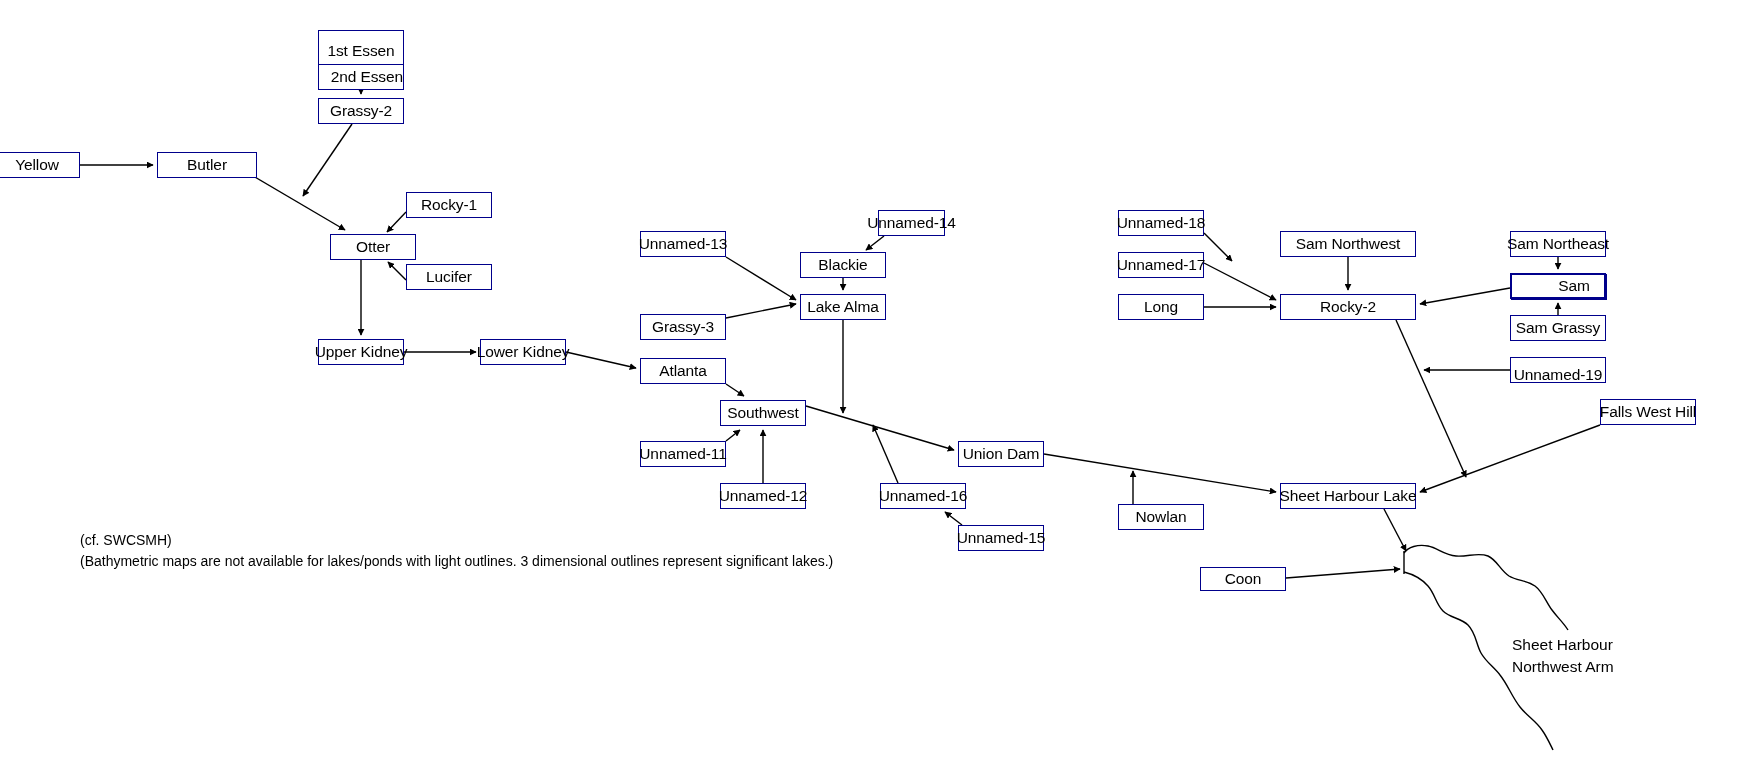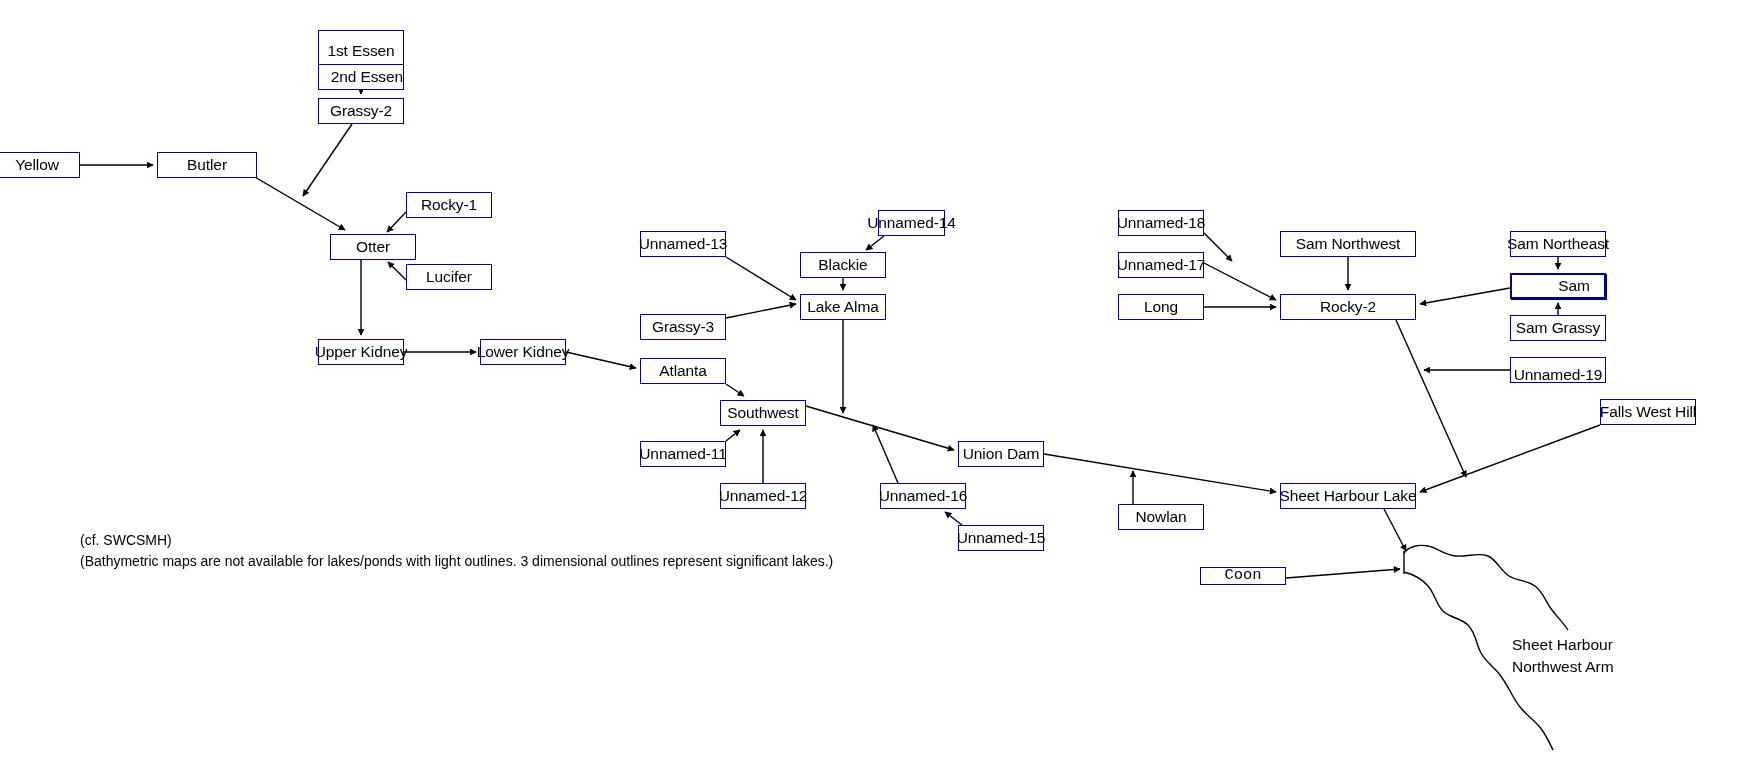--- a/index.html
+++ b/index.html
@@ -231,21 +231,21 @@
   </div>
   <div class="node" style="left:958px; top:525px; width:86px; height:26px;">
     <span>Unnamed-15</span>
   </div>
   <div class="node" style="left:958px; top:441px; width:86px; height:26px;">
     <span>Union Dam</span>
   </div>
   <div class="node" style="left:1118px; top:504px; width:86px; height:26px;">
     <span>Nowlan</span>
   </div>
-  <div class="node" style="left:1200px; top:567px; width:86px; height:18px;font-family:Liberation Mono, monospace;">
+  <div class="node" style="left:1200px; top:567px; width:86px; height:24px;">
     <span>Coon</span>
   </div>
   <div class="node" style="left:1118px; top:210px; width:86px; height:26px;">
     <span>Unnamed-18</span>
   </div>
   <div class="node" style="left:1118px; top:252px; width:86px; height:26px;">
     <span>Unnamed-17</span>
   </div>
   <div class="node" style="left:1118px; top:294px; width:86px; height:26px;">
     <span>Long</span>

